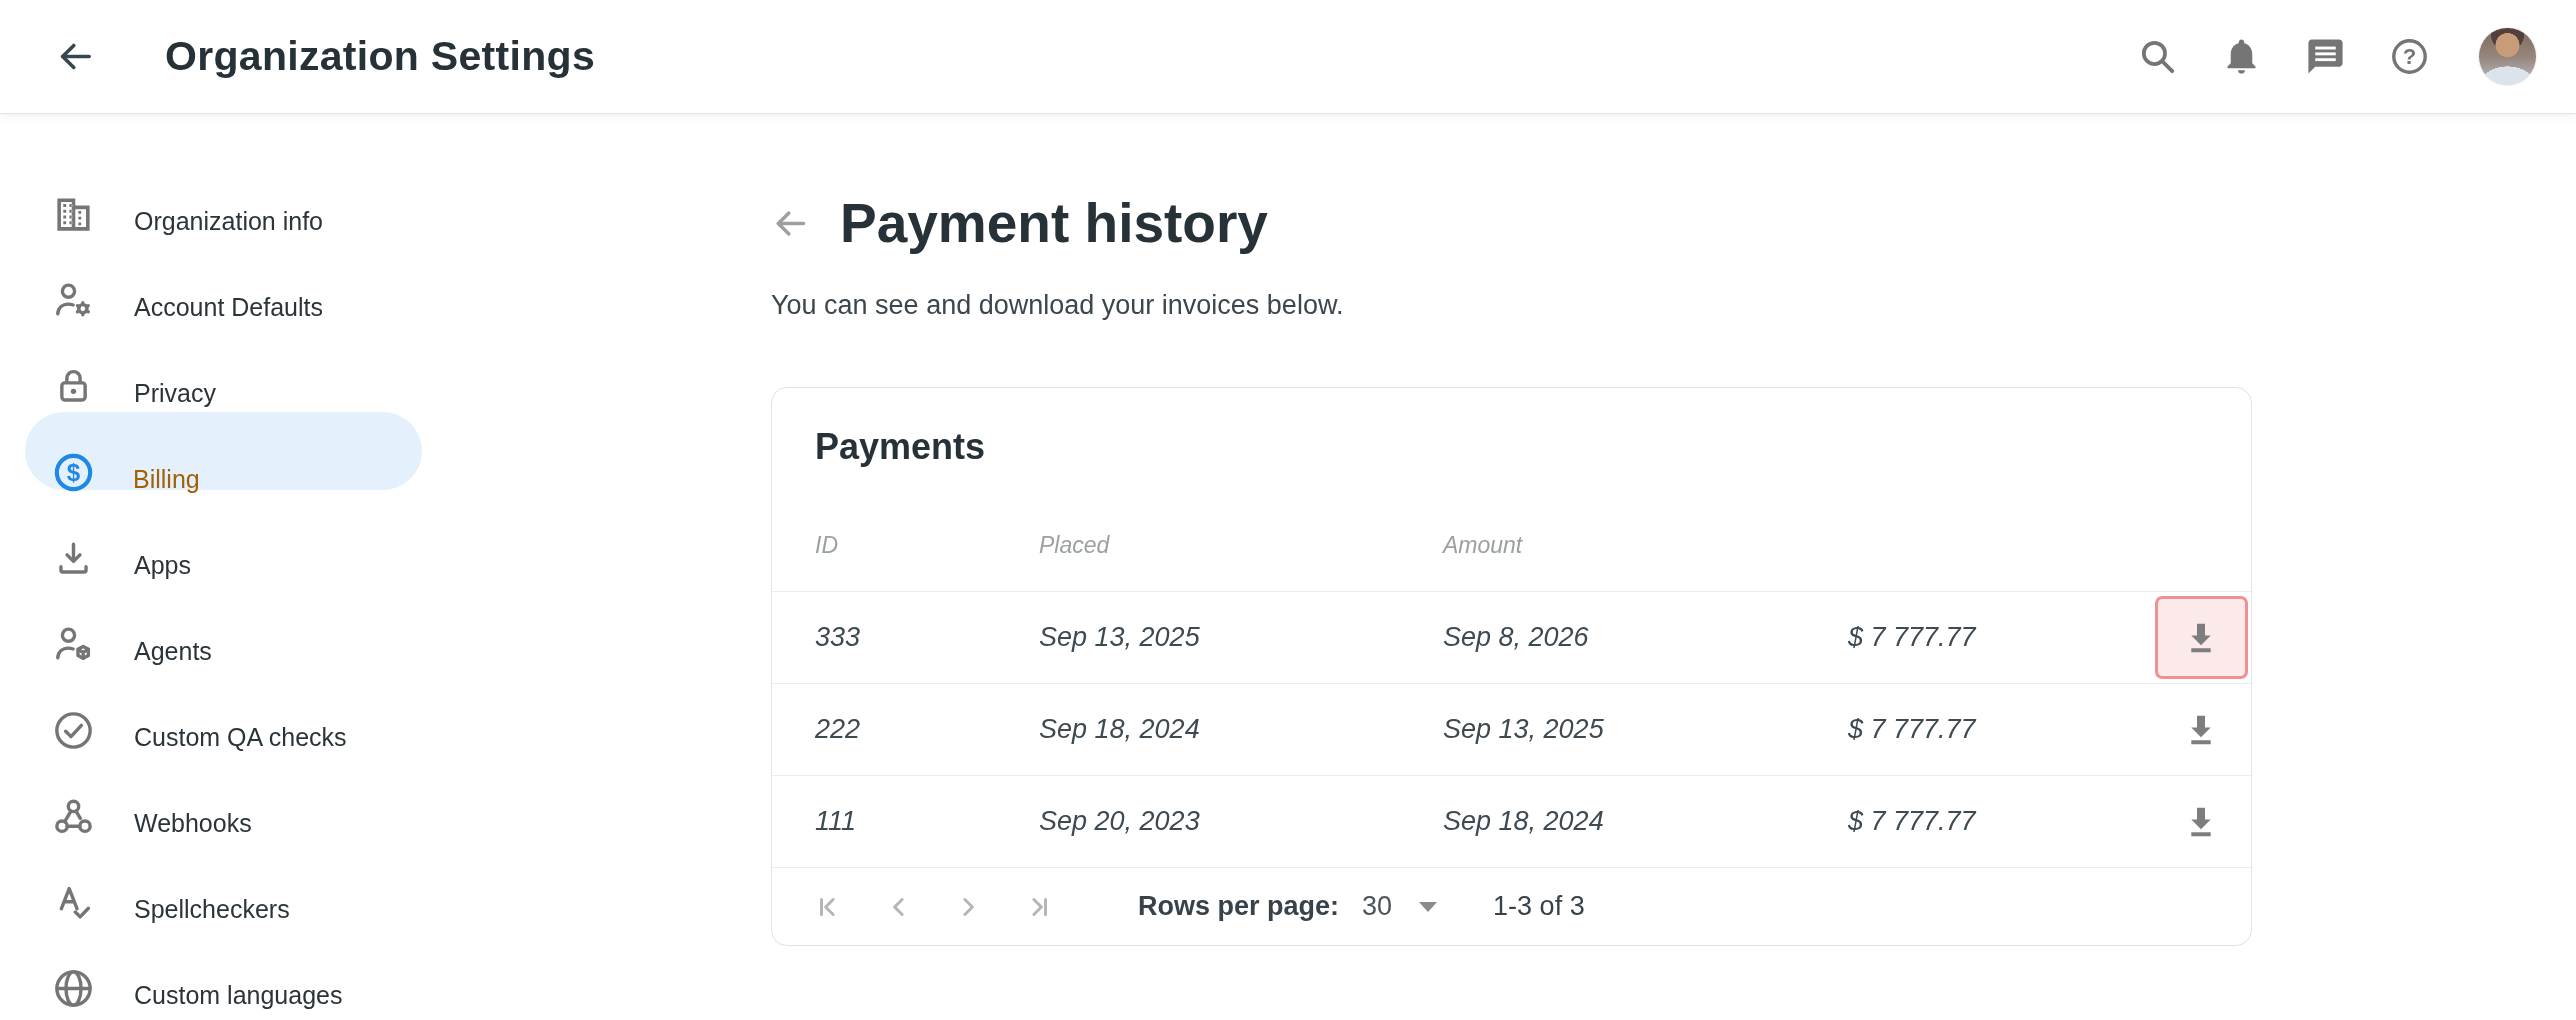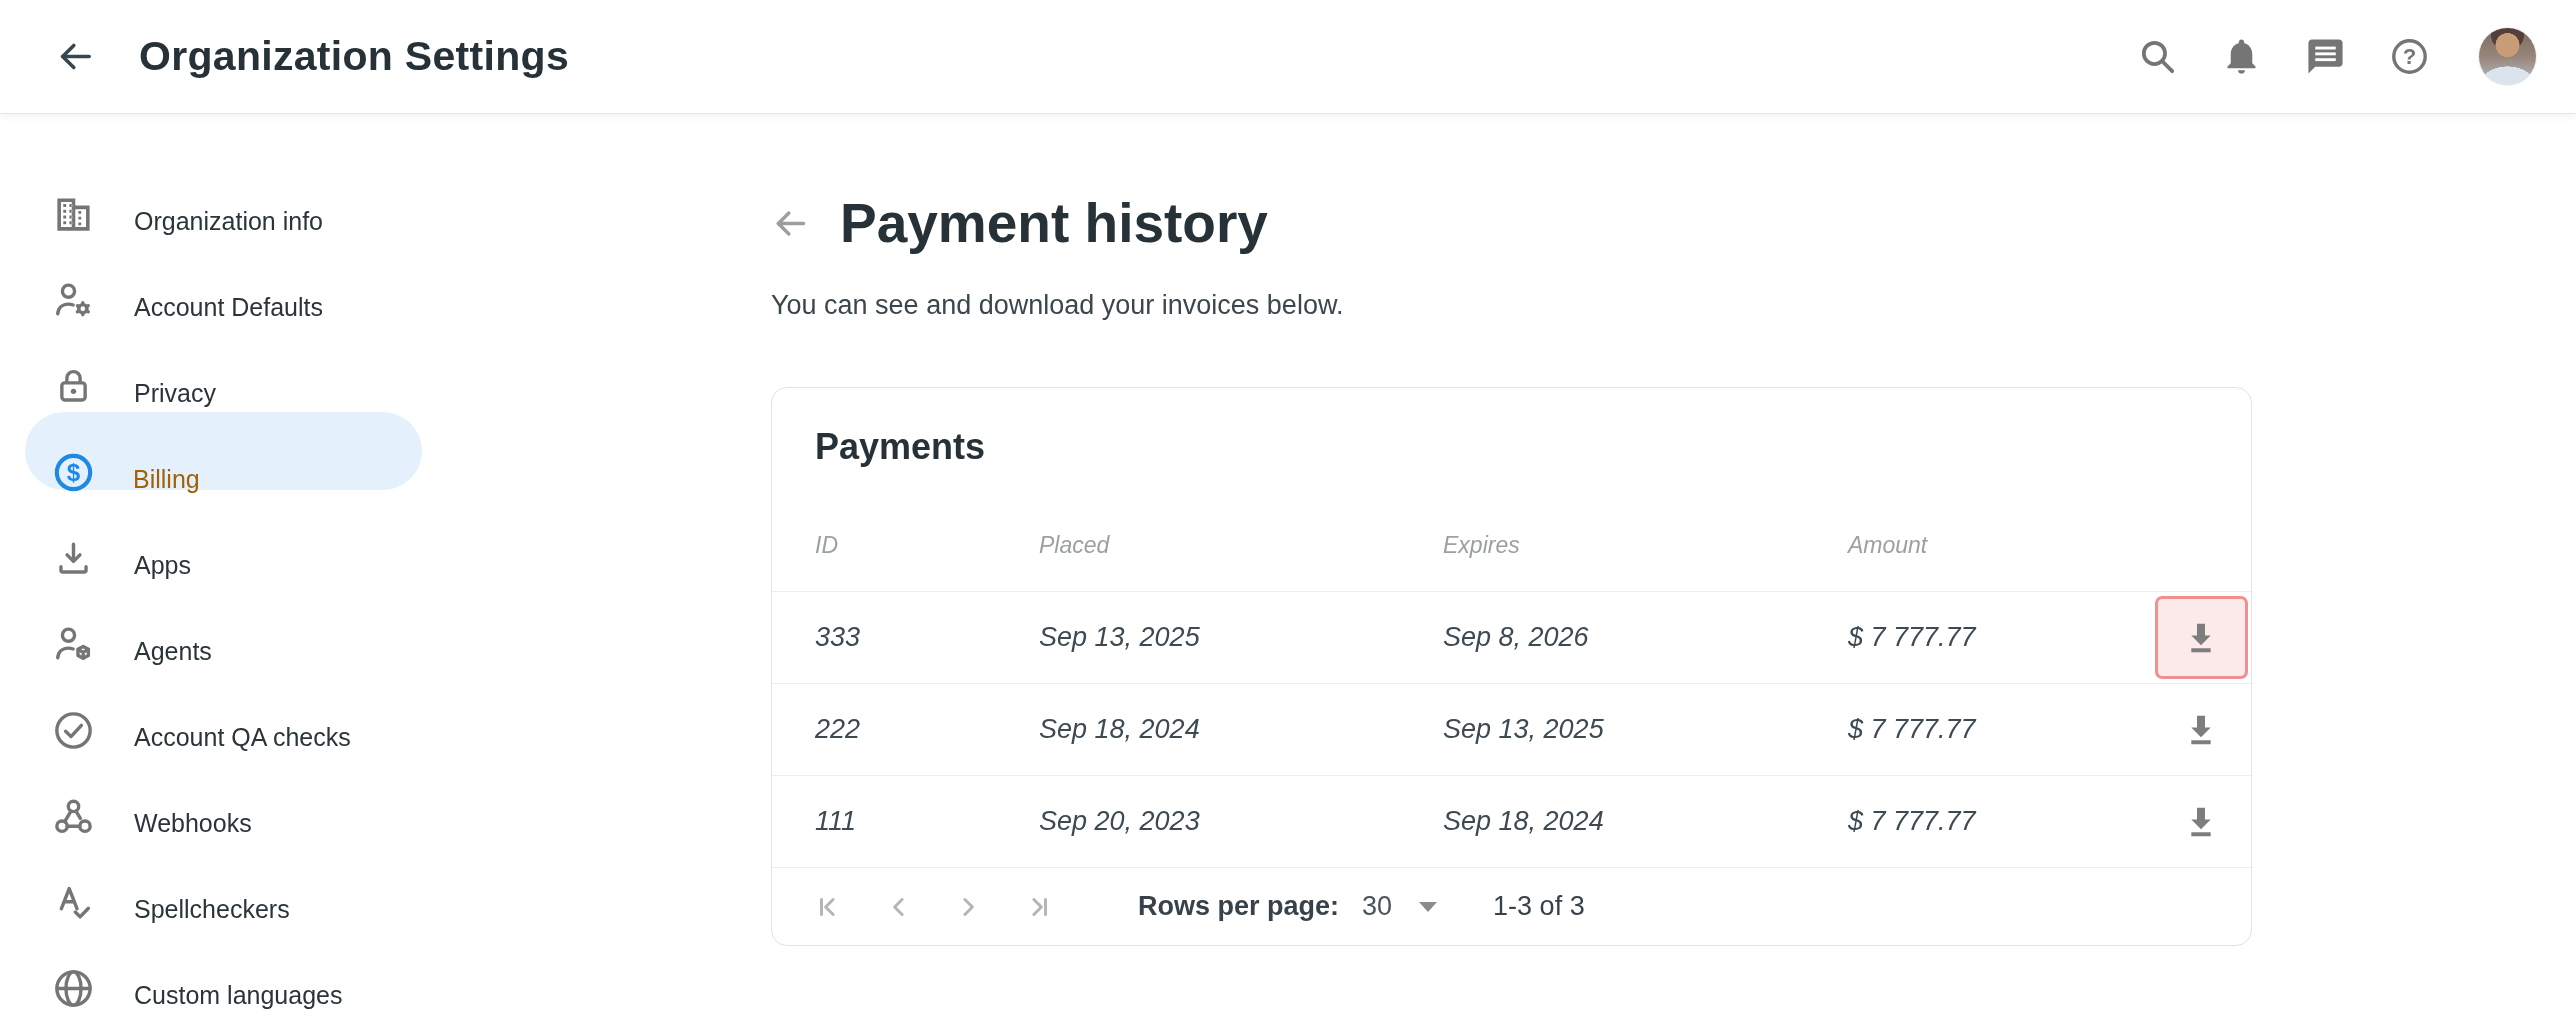--- a/index.html
+++ b/index.html
@@ -17,21 +17,21 @@
     background:#ffffff;
     display:flex; align-items:center;
     padding:0 39px 0 54px;
     border-bottom:0.9px solid #e4e4e4;
     box-shadow:0 2.7px 9px rgba(0,0,0,0.055);
     z-index:20;
   }
   .icon-btn { background:none; border:none; cursor:pointer; display:flex; align-items:center; justify-content:center; }
   .topbar-back { width:43px; height:43px; }
   .topbar-title {
-    margin-left:42px; font-size:41px; font-weight:700; color:#263238; letter-spacing:0.3px;
+    margin-left:68px; font-size:41px; font-weight:700; color:#263238; letter-spacing:0.3px;
   }
   .topbar-spacer { flex:1; }
   .topbar-actions { display:flex; align-items:center; gap:39px; }
   .topbar-actions .icon-btn { width:45px; height:45px; }
   .avatar {
     width:59px; height:59px; border-radius:50%; margin-left:7.2px; cursor:pointer;
     border:1.8px solid #f0f0f0;
     background:
       radial-gradient(circle at 50% 30%, #c79c77 0%, #c79c77 24%, rgba(0,0,0,0) 25%),
       radial-gradient(circle at 50% 12%, #53403a 0%, #53403a 28%, rgba(0,0,0,0) 29%),
@@ -211,21 +211,21 @@
   </div>
 
   <div class="side-item">
 
     <span class="side-icon">
       <svg viewBox="0 0 24 24" fill="none" stroke="#757575" stroke-width="1.9" stroke-linecap="round" stroke-linejoin="round">
           <circle cx="12" cy="12" r="9.3"></circle>
           <path d="m7.6 12.4 3 3 5.8-6.3"></path>
         </svg>
     </span>
-    <span class="side-label">Account QA checks</span>
+    <span class="side-label">Custom QA checks</span>
   </div>
 
   <div class="side-item">
 
     <span class="side-icon">
       <svg viewBox="0 0 24 24" fill="none" stroke="#757575" stroke-width="1.9" stroke-linecap="round">
           <circle cx="12" cy="6.4" r="2.9"></circle>
           <circle cx="5.6" cy="17.4" r="2.9"></circle>
           <circle cx="18.4" cy="17.4" r="2.9"></circle>
           <path d="M10.6 9 7 15M13.4 9l2.4 4.1M8.5 17.4h7"></path>
@@ -275,21 +275,20 @@
   <p class="ph-subtitle">You can see and download your invoices below.</p>
 
   <section class="card">
     <div class="card-head">
       <h2 class="card-title">Payments</h2>
     </div>
 
     <div class="tgrid thead">
       <span>ID</span>
       <span>Placed</span>
-      <span>Expires</span>
       <span>Amount</span>
       <span></span>
     </div>
 
     <div class="tgrid trow">
       <span>333</span>
       <span>Sep 13, 2025</span>
       <span>Sep 8, 2026</span>
       <span>$ 7 777.77</span>
       <span class="action-cell">

